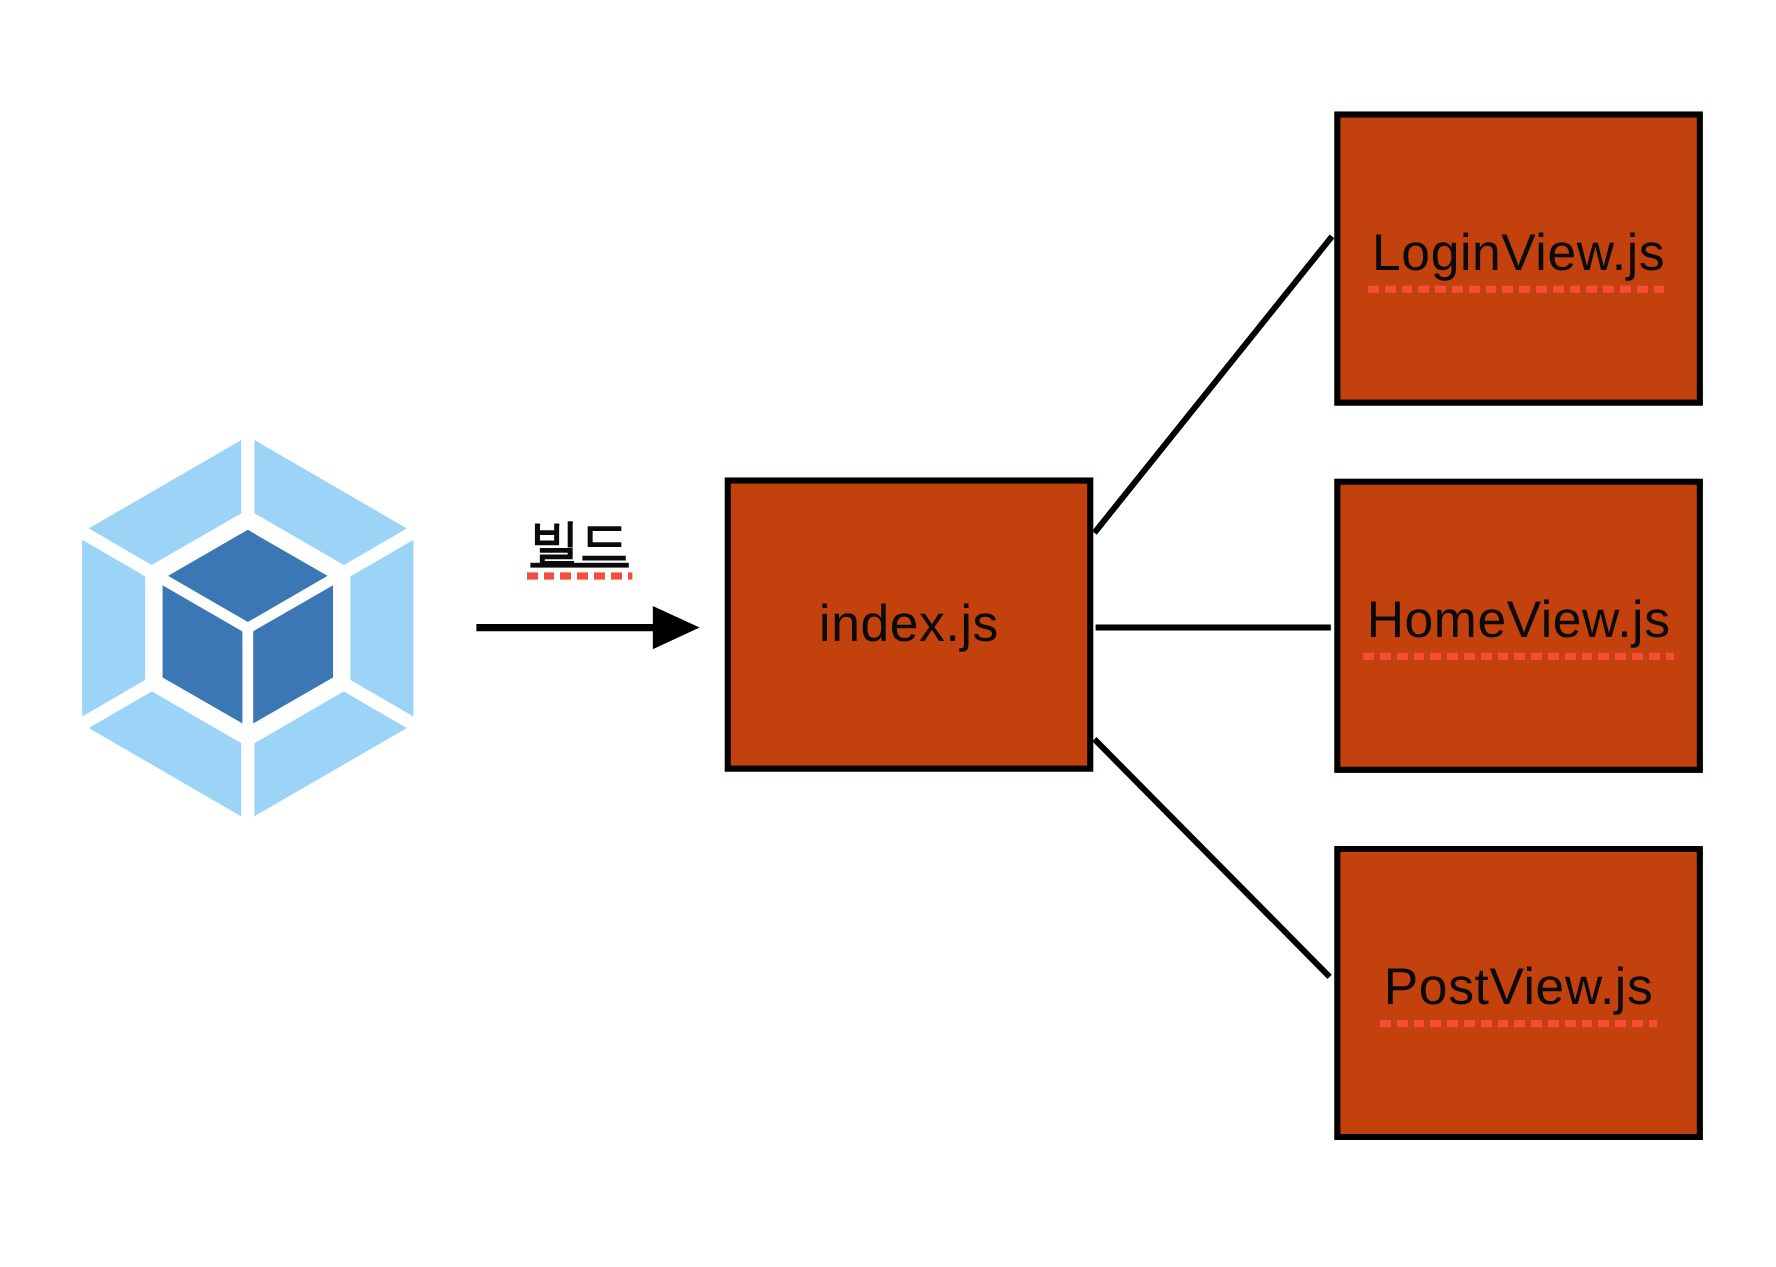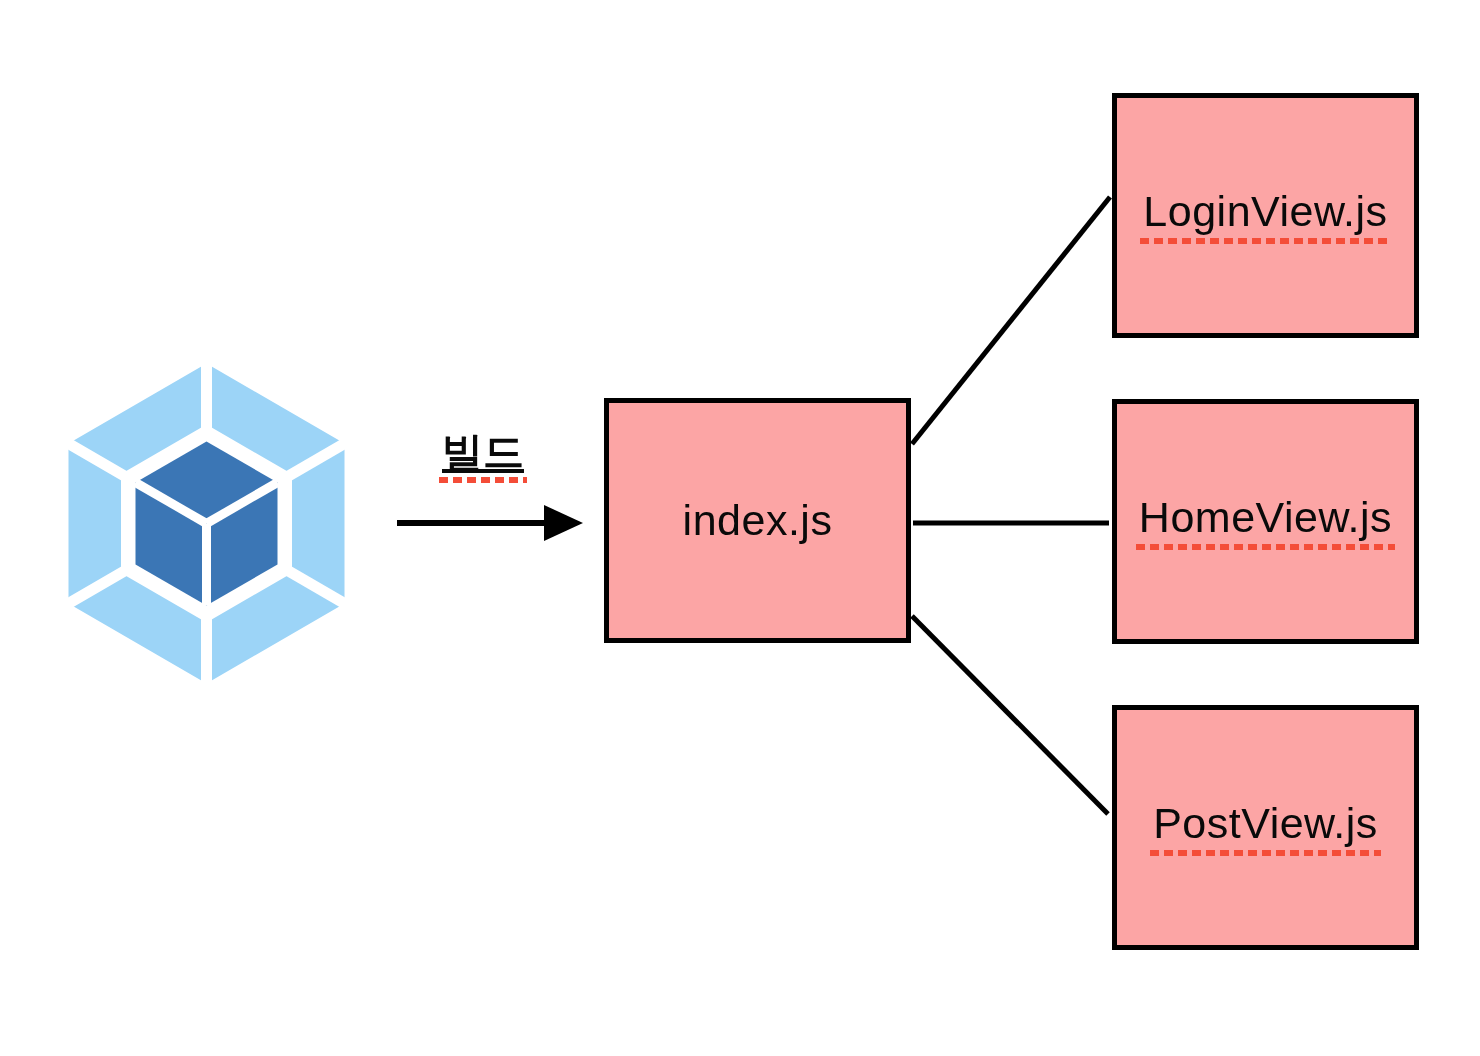--- a/index.html
+++ b/index.html
@@ -19,21 +19,21 @@
     position: absolute;
     left: 0;
     top: 0;
     width: 1480px;
     height: 1056px;
   }
   .node {
     position: absolute;
     box-sizing: border-box;
     border: 5px solid #000000;
-    background: #fca5a5;
+    background: #c2410c;
     display: flex;
     align-items: center;
     justify-content: center;
   }
   .node--index  { left: 604px;  top: 398px; width: 307px; height: 245px; align-items: center; }
   .node--login  { left: 1112px; top: 93px;  width: 307px; height: 245px; }
   .node--home   { left: 1112px; top: 399px; width: 307px; height: 245px; }
   .node--post   { left: 1112px; top: 705px; width: 307px; height: 245px; }
   .node-label {
     font-size: 43px;

